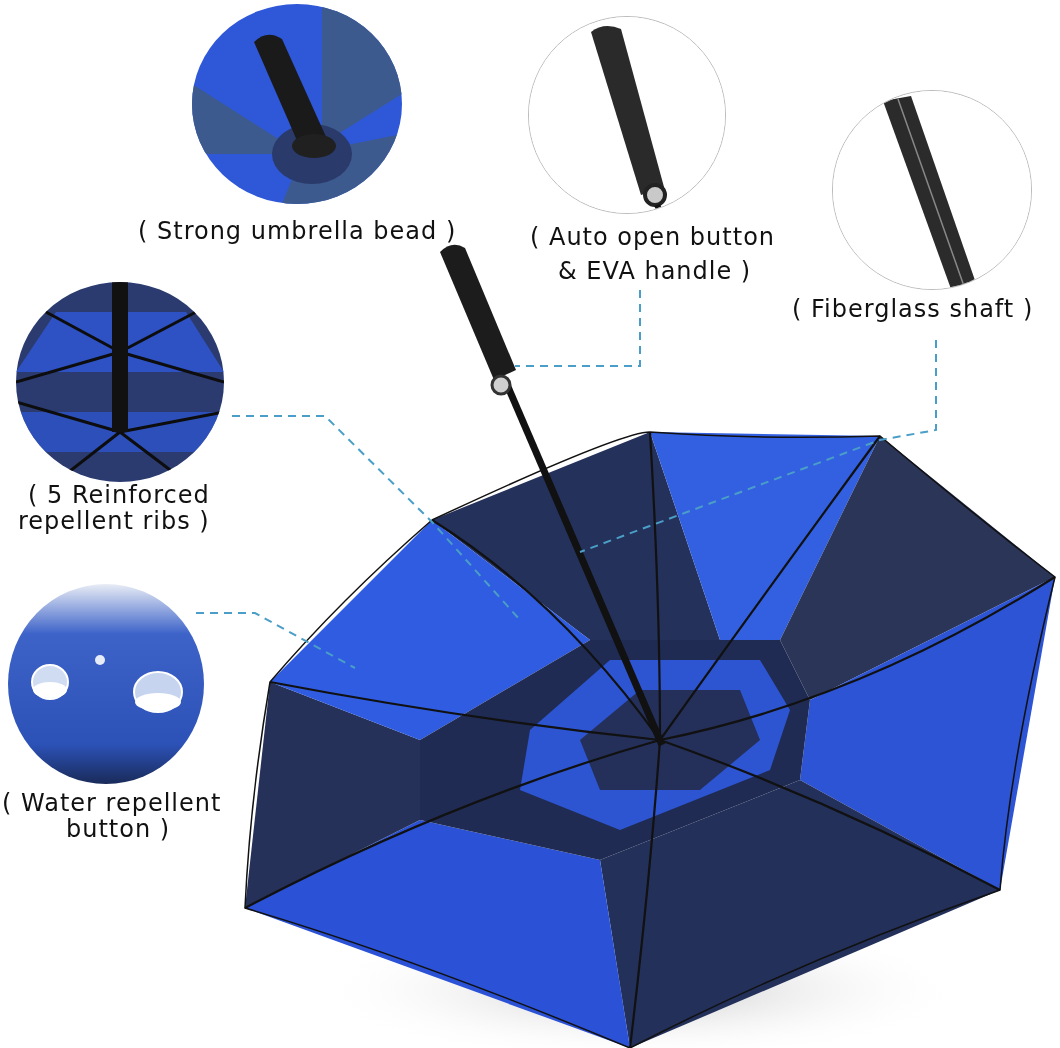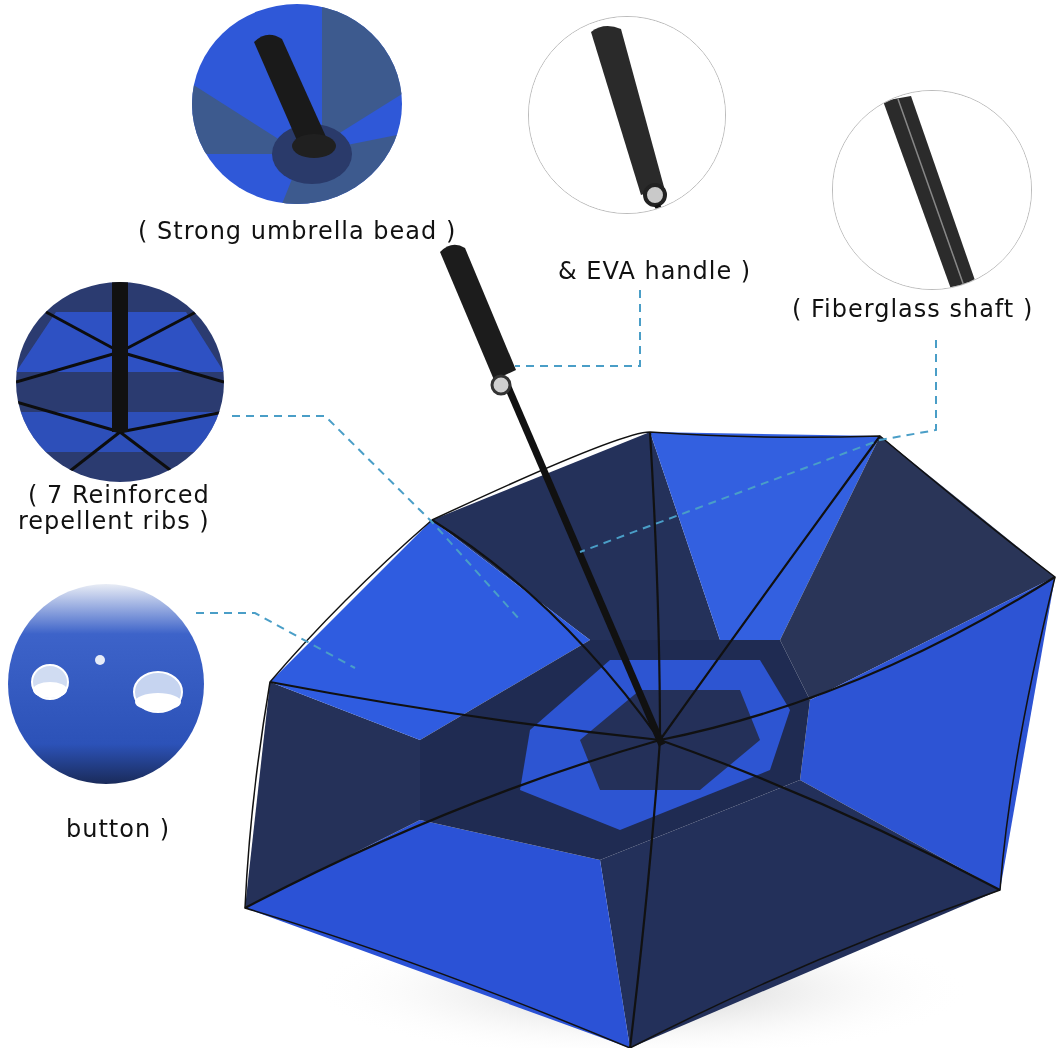--- a/index.html
+++ b/index.html
@@ -82,20 +82,21 @@
   <div class="label" style="left:138px;top:218px;">( Strong umbrella bead )</div>
 
   <div class="bubble" style="left:528px;top:16px;width:196px;height:196px;border:1px solid #bbb;">
     <svg width="196" height="196">
       <rect width="196" height="196" fill="#ffffff"></rect>
       <path d="M62,15 Q75,5 92,12 L135,170 L112,178 Z" fill="#2a2a2a"></path>
       <circle cx="126" cy="178" r="10" fill="#c9c9c9" stroke="#222" stroke-width="4"></circle>
       <line x1="128" y1="188" x2="132" y2="196" stroke="#111" stroke-width="6"></line>
     </svg>
   </div>
+  <div class="label" style="left:530px;top:224px;">( Auto open button</div>
   <div class="label" style="left:558px;top:250px;margin-top:8px;">&amp; EVA handle )</div>
 
   <div class="bubble" style="left:832px;top:90px;width:198px;height:198px;border:1px solid #bbb;">
     <svg width="198" height="198">
       <rect width="198" height="198" fill="#ffffff"></rect>
       <polygon points="50,10 78,5 145,198 118,198" fill="#2b2b2b"></polygon>
       <line x1="65" y1="8" x2="132" y2="198" stroke="#888" stroke-width="1.5"></line>
     </svg>
   </div>
   <div class="label" style="left:779px;top:296px;margin-left:13px;">( Fiberglass shaft )</div>
@@ -111,36 +112,37 @@
         <line x1="104" y1="70" x2="30" y2="30"></line>
           <line x1="104" y1="70" x2="180" y2="30"></line>
         <line x1="104" y1="150" x2="0" y2="120"></line>
           <line x1="104" y1="150" x2="208" y2="130"></line>
         <line x1="104" y1="150" x2="40" y2="200"></line>
           <line x1="104" y1="150" x2="170" y2="200"></line>
       </g>
       <rect x="96" y="0" width="16" height="150" fill="#111"></rect>
     </svg>
   </div>
-  <div class="label" style="left:28px;top:482px;">( 7 Reinforced</div>
+  <div class="label" style="left:28px;top:482px;">( 5 Reinforced</div>
   <div class="label" style="left:18px;top:508px;">repellent ribs )</div>
 
   <div class="bubble" style="left:8px;top:584px;width:196px;height:200px;">
     <svg width="196" height="200">
       <defs>
         <linearGradient id="fab" x1="0" y1="0" x2="0" y2="1">
           <stop offset="0" stop-color="#e8ecf5"></stop>
           <stop offset="0.25" stop-color="#3d63c9"></stop>
           <stop offset="0.8" stop-color="#2c52b8"></stop>
           <stop offset="1" stop-color="#1a2b5a"></stop>
         </linearGradient>
       </defs>
       <rect width="196" height="200" fill="url(#fab)"></rect>
       <ellipse cx="42" cy="98" rx="18" ry="17" fill="#d0dcf2" stroke="#fff" stroke-width="2"></ellipse>
       <ellipse cx="42" cy="106" rx="17" ry="8" fill="#ffffff"></ellipse>
       <ellipse cx="150" cy="108" rx="24" ry="20" fill="#c6d4f0" stroke="#fff" stroke-width="2"></ellipse>
       <ellipse cx="150" cy="118" rx="23" ry="9" fill="#ffffff"></ellipse>
       <circle cx="92" cy="76" r="5" fill="#e6ecf8"></circle>
     </svg>
   </div>
+  <div class="label" style="left:2px;top:790px;">( Water repellent</div>
   <div class="label" style="left:66px;top:816px;">button )</div>
 
 </div>
 
 </body></html>

